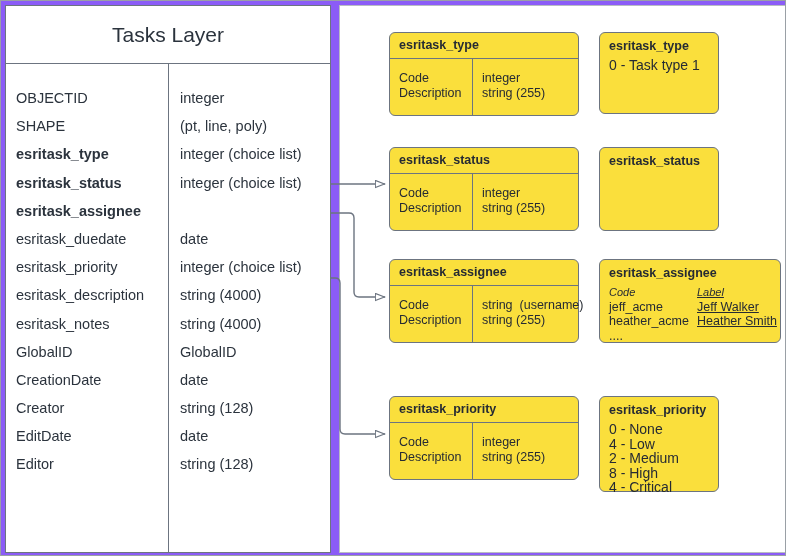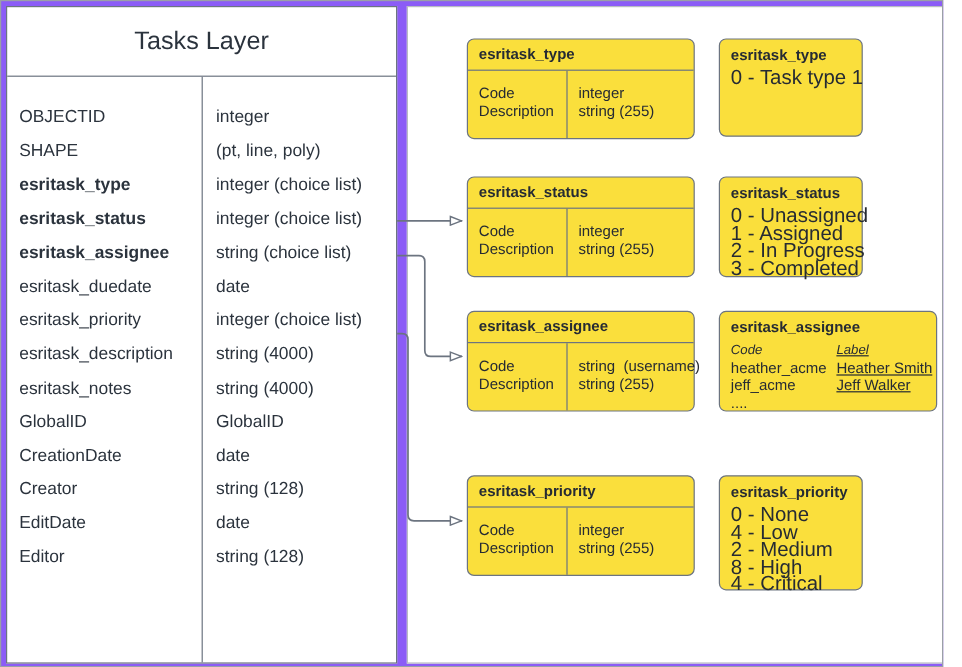--- a/index.html
+++ b/index.html
@@ -137,21 +137,21 @@
     left: 92px;
     top: 12px;
     font-size: 12.5px;
     line-height: 15px;
   }
   .def-left div, .def-right div { white-space: pre; }
 
   
   .val-list {
     padding: 0 0 0 9px;
-    font-size: 17px;
+    font-size: 14px;
     line-height: 14.5px;
   }
   .val-list div { white-space: pre; }
 
   
   .assignee-grid {
     position: relative;
     padding-left: 9px;
     font-size: 12.5px;
     line-height: 14.5px;
@@ -192,21 +192,20 @@
           <div class="field-row">
             <div class="field-name bold">esritask_type</div>
             <div class="field-type">integer (choice list)</div>
           </div>
           <div class="field-row">
             <div class="field-name bold">esritask_status</div>
             <div class="field-type">integer (choice list)</div>
           </div>
           <div class="field-row">
             <div class="field-name bold">esritask_assignee</div>
-            <div class="field-type">string (choice list)</div>
           </div>
           <div class="field-row">
             <div class="field-name">esritask_duedate</div>
             <div class="field-type">date</div>
           </div>
           <div class="field-row">
             <div class="field-name">esritask_priority</div>
             <div class="field-type">integer (choice list)</div>
           </div>
           <div class="field-row">
@@ -319,42 +318,36 @@
 
   <div class="ybox" style="left:598px; top:31px; width:120px; height:82px;">
     <div class="ybox-title">esritask_type</div>
     <div class="val-list" id="vals-type">
         <div>0 - Task type 1</div>
       </div>
   </div>
 
   <div class="ybox" style="left:598px; top:146px; width:120px; height:84px;">
     <div class="ybox-title">esritask_status</div>
-    <div class="val-list" id="vals-status">
-        <div>0 - Unassigned</div>
-        <div>1 - Assigned</div>
-        <div>2 - In Progress</div>
-        <div>3 - Completed</div>
-      </div>
   </div>
 
   <div class="ybox" style="left:598px; top:258px; width:182px; height:84px;">
     <div class="ybox-title">esritask_assignee</div>
     <div class="assignee-grid" id="vals-assignee">
         <div class="ag-row ag-head">
           <span class="ag-code">Code</span>
           <span class="ag-label">Label</span>
         </div>
         <div class="ag-row">
+          <span class="ag-code">jeff_acme</span>
+          <span class="ag-label">Jeff Walker</span>
+        </div>
+        <div class="ag-row">
           <span class="ag-code">heather_acme</span>
           <span class="ag-label">Heather Smith</span>
-        </div>
-        <div class="ag-row">
-          <span class="ag-code">jeff_acme</span>
-          <span class="ag-label">Jeff Walker</span>
         </div>
         <div class="ag-row">
           <span class="ag-code">....</span>
           <span class="ag-label"></span>
         </div>
       </div>
   </div>
 
   <div class="ybox" style="left:598px; top:395px; width:120px; height:96px;">
     <div class="ybox-title">esritask_priority</div>

